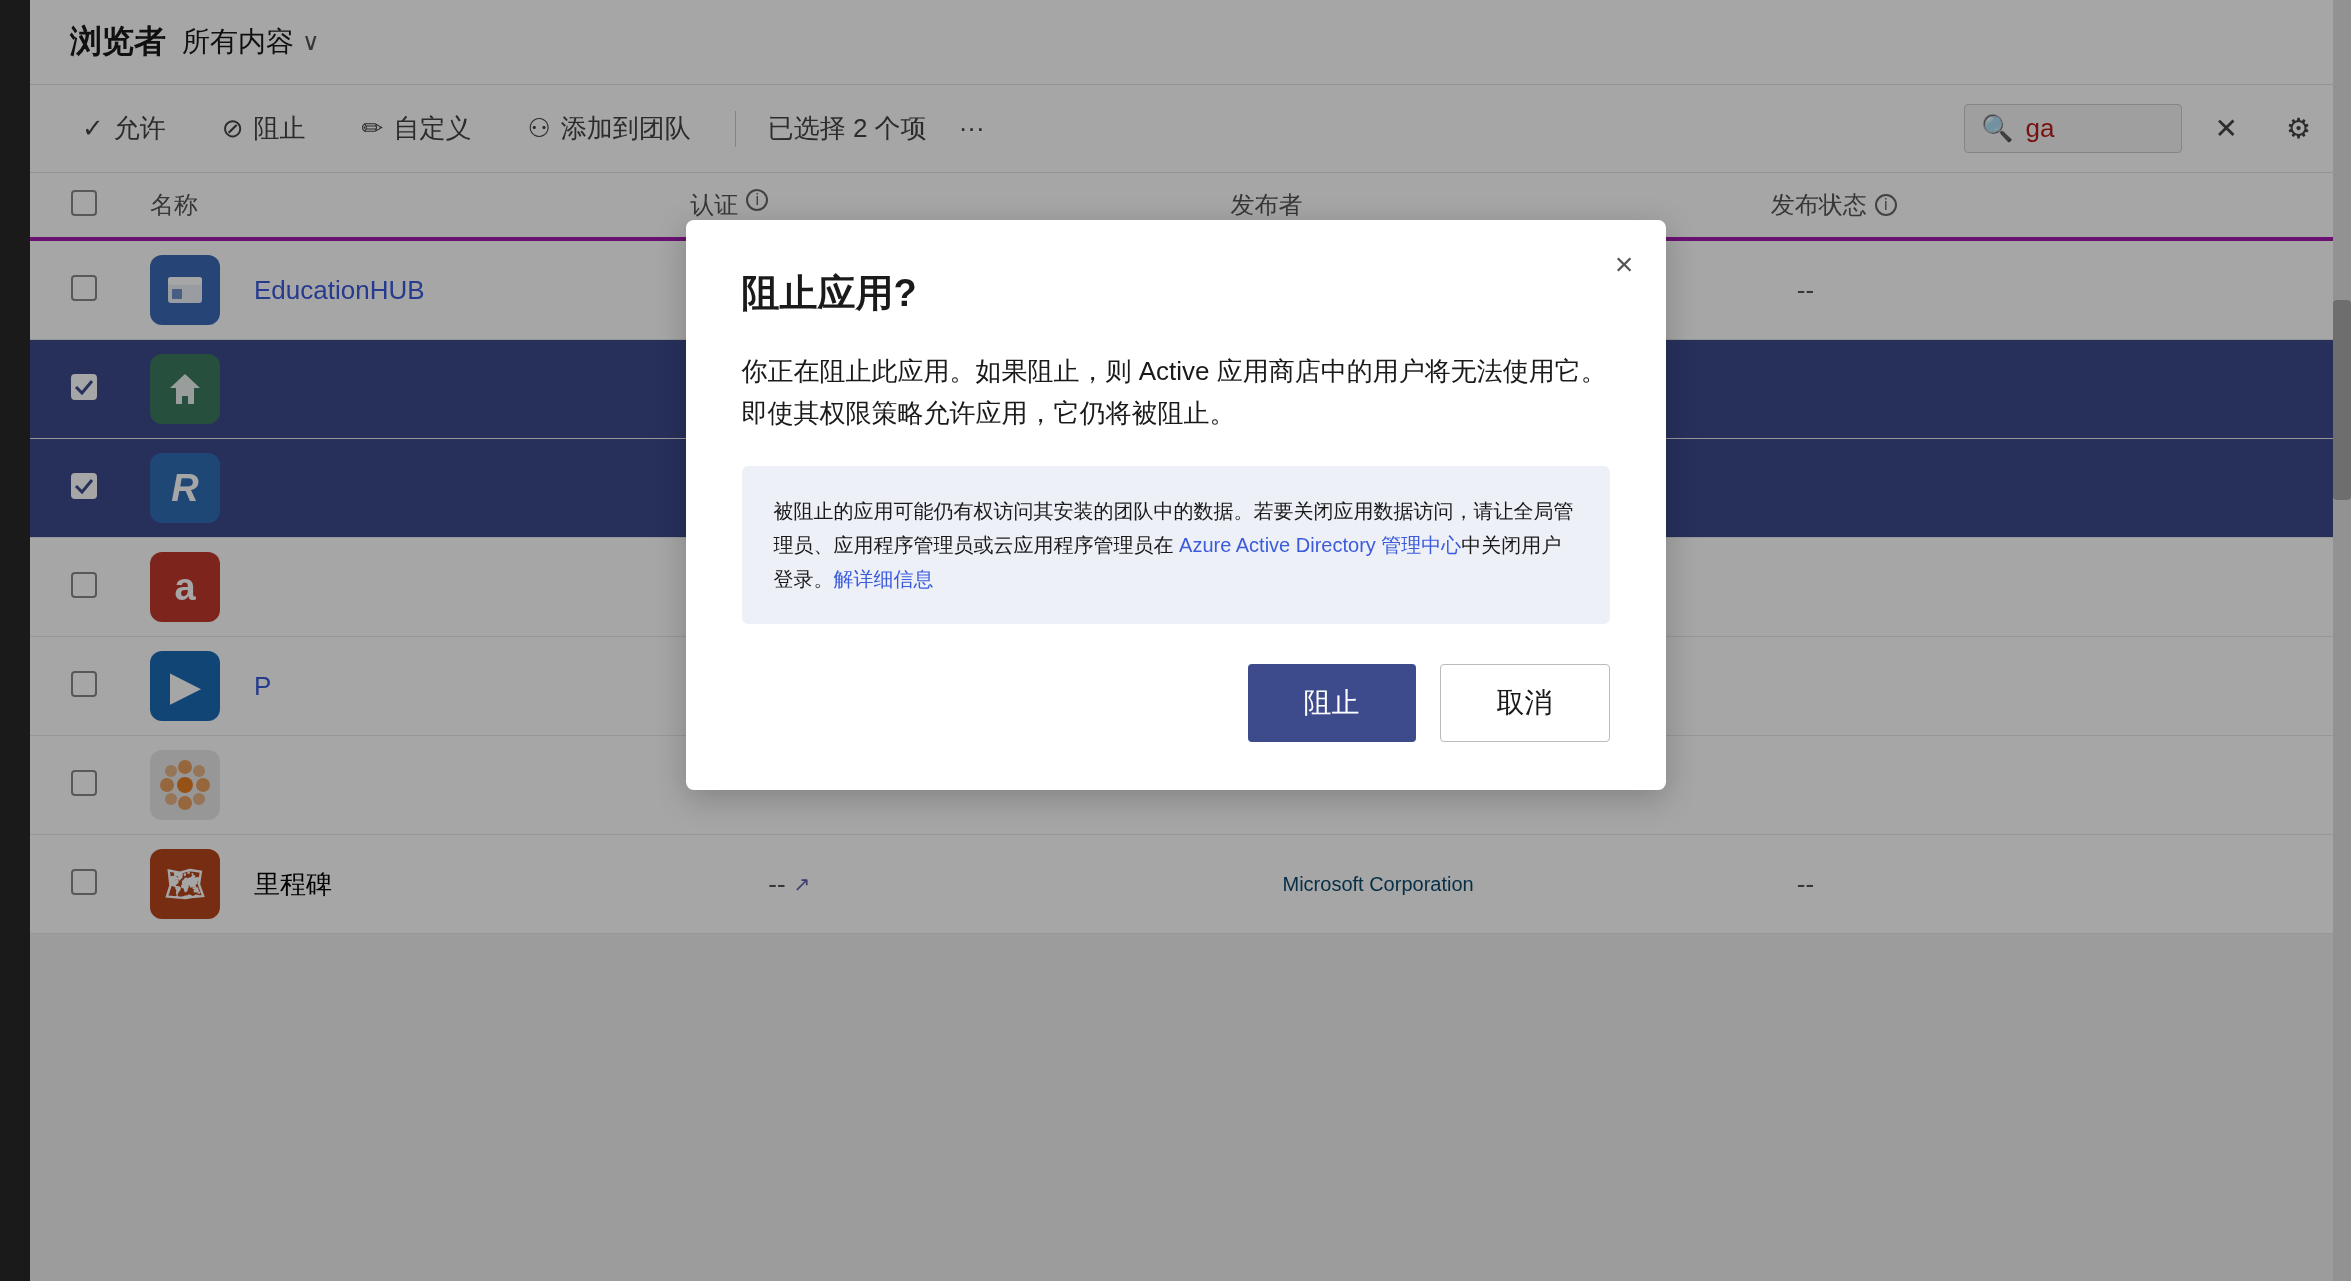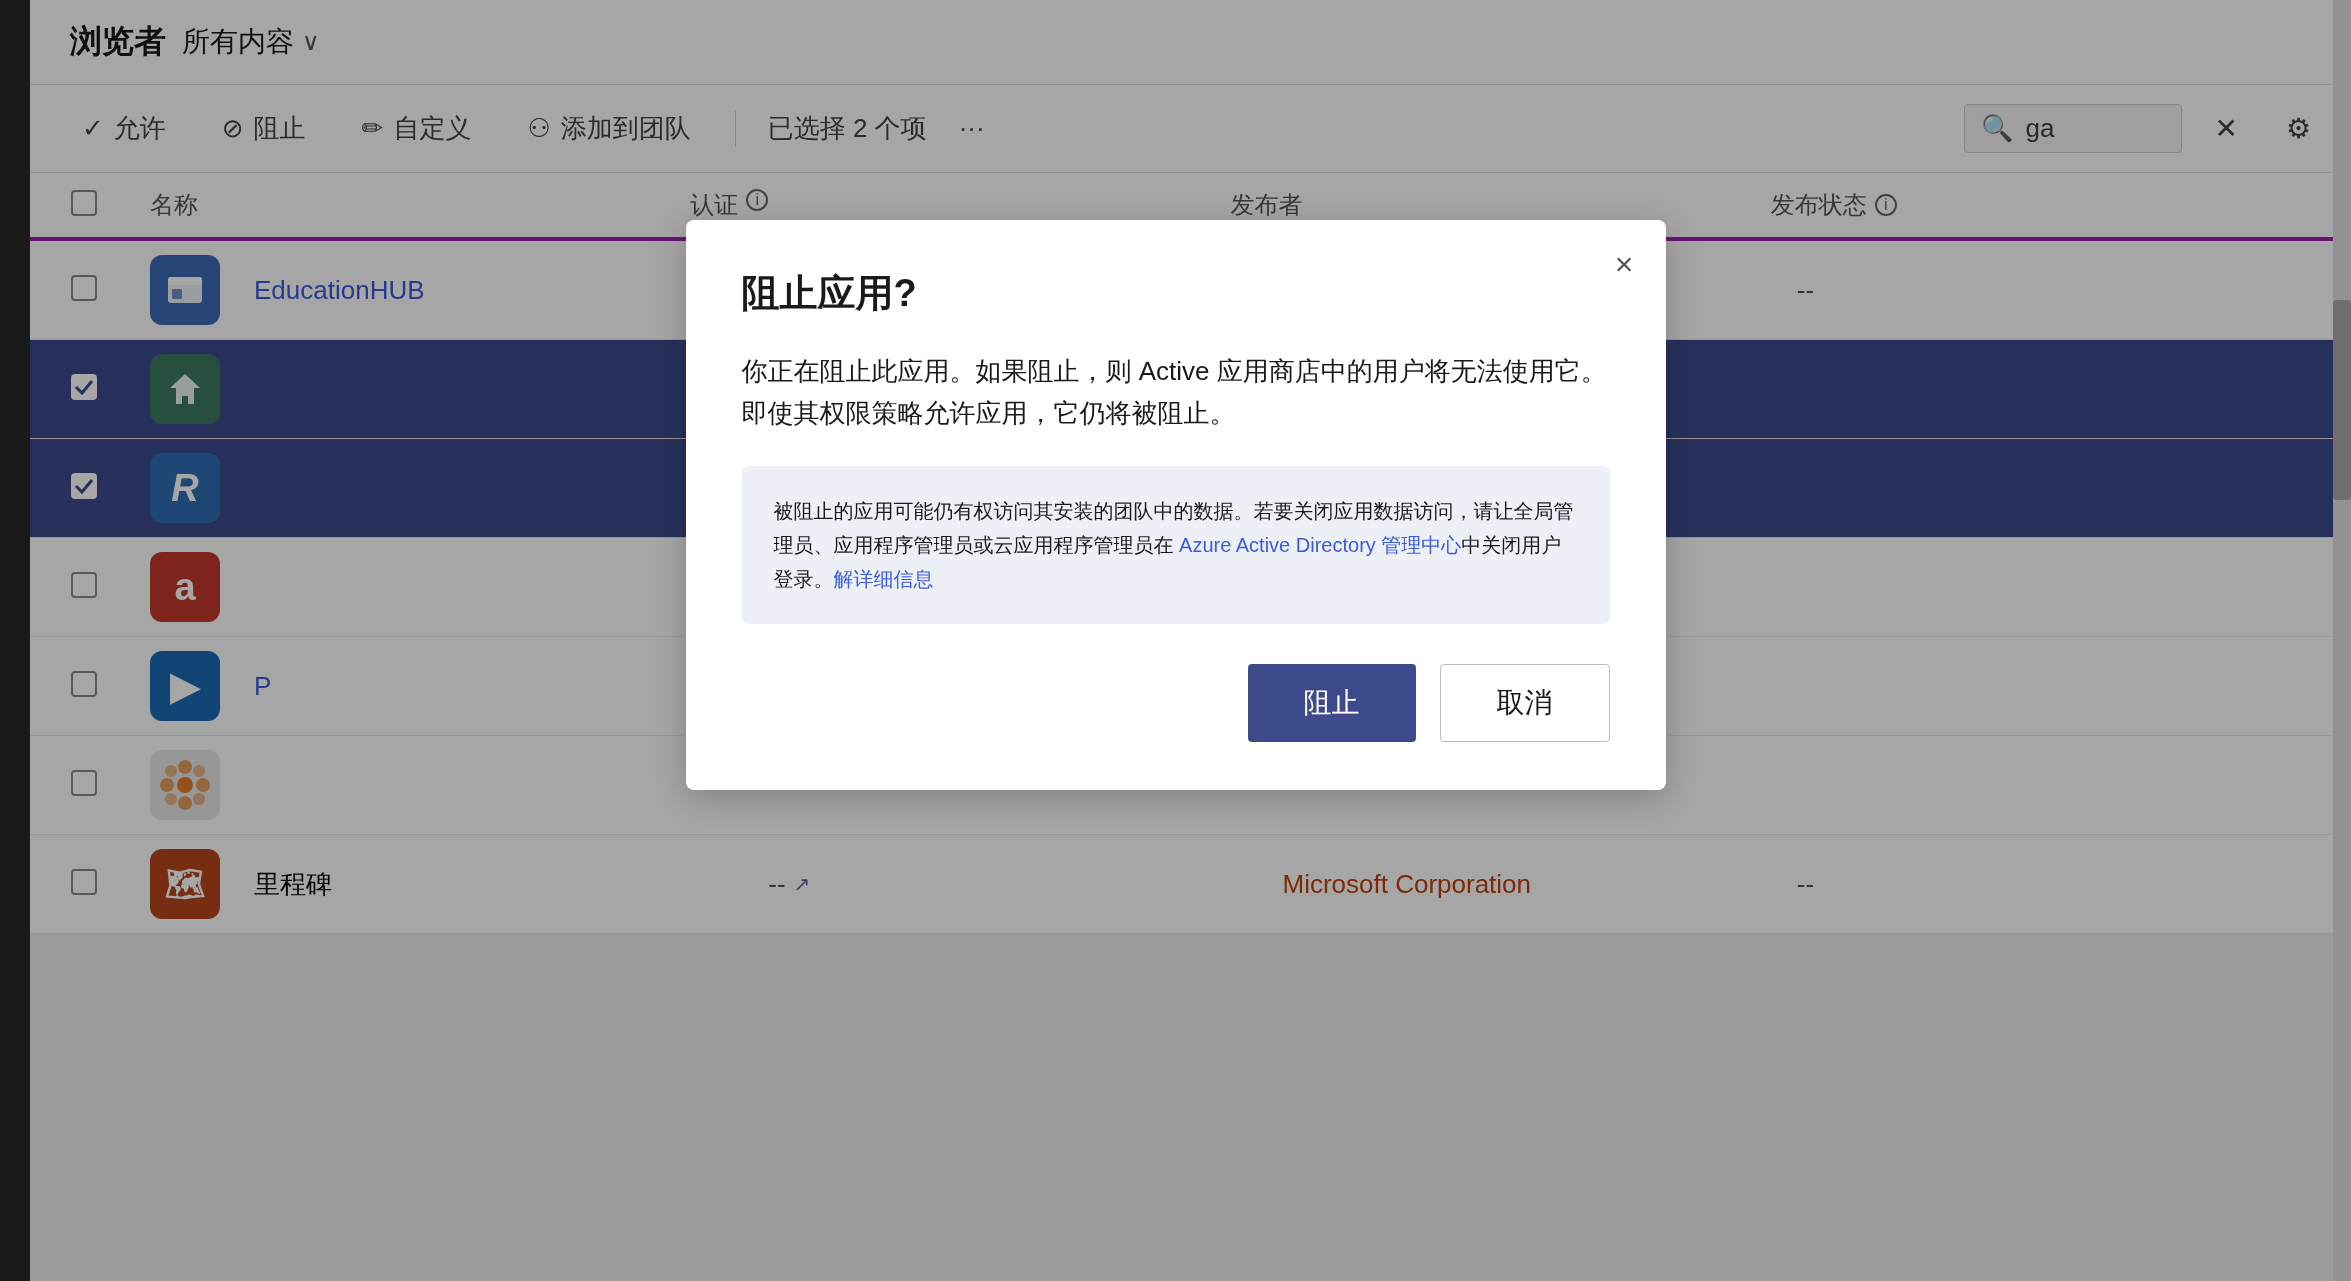--- a/index.html
+++ b/index.html
@@ -84,21 +84,21 @@
       border: 1px solid #ccc;
       border-radius: 4px;
       padding: 8px 16px;
     }
 
     .toolbar-search input {
       font-size: 26px;
       border: none;
       background: transparent;
       outline: none;
-      color: #404040;
+      color: #b91c1c;
       width: 140px;
     }
 
     .toolbar-gear {
       font-size: 28px;
       color: #444;
       cursor: pointer;
       margin-left: 16px;
     }
 
@@ -222,22 +222,22 @@
       flex: 2;
       font-size: 26px;
       color: #555;
       display: flex;
       align-items: center;
       gap: 8px;
     }
 
     .row-publisher {
       flex: 2;
-      font-size: 26px;
-      color: #c2410c;
+      font-size: 20px;
+      color: #0c4a6e;
     }
 
     .row-publisher.selected-text {
       color: white;
     }
 
     .row-status {
       flex: 2;
       font-size: 26px;
       color: #555;

